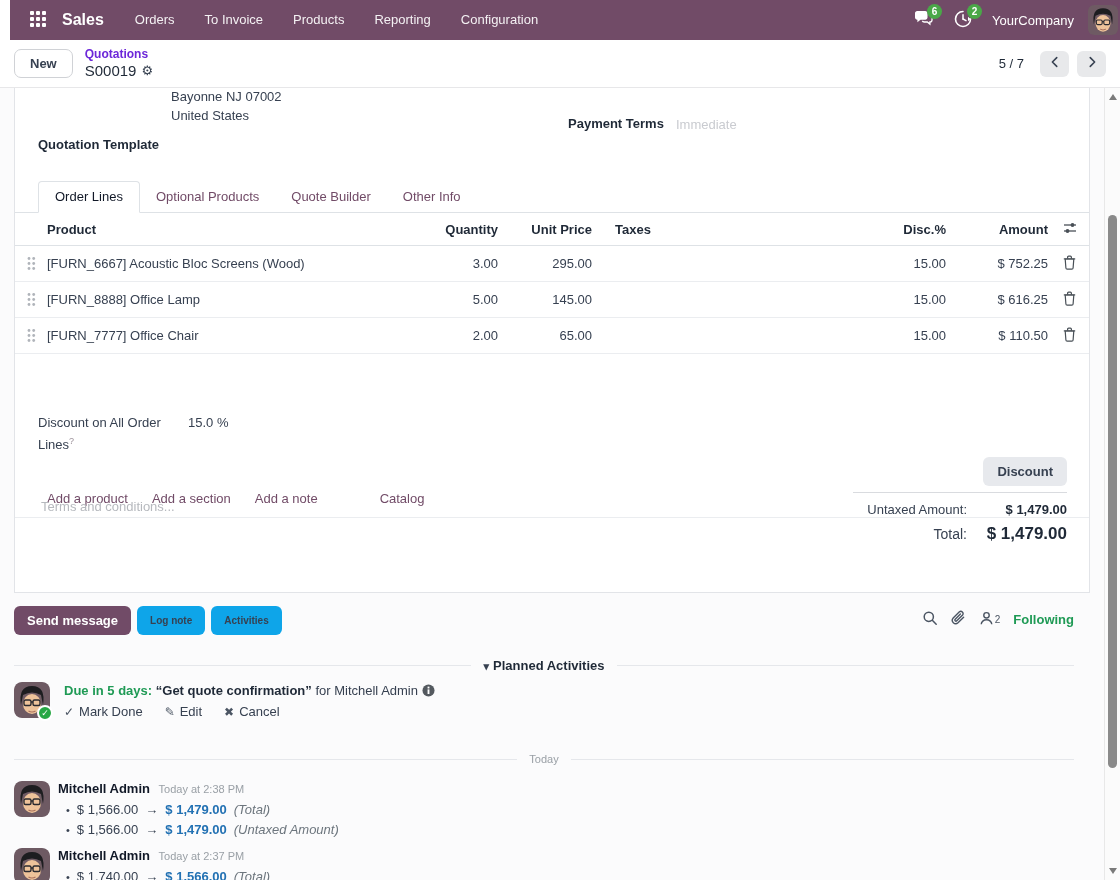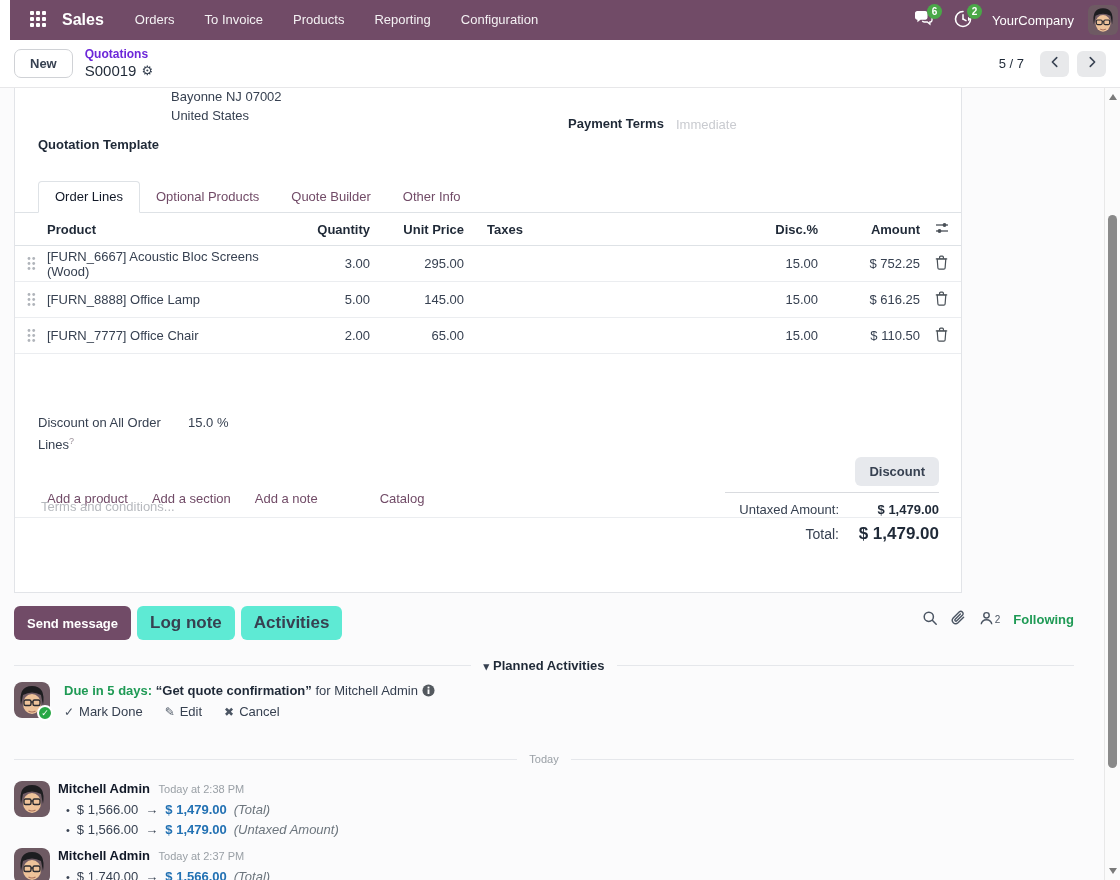--- a/index.html
+++ b/index.html
@@ -32,21 +32,21 @@
   .bc-parent { font-size:12px; font-weight:600; color:#6d28d9; cursor:pointer; }
   .bc-current { font-size:15px; color:#1f2937; display:flex; align-items:center; gap:5px; }
   .gear { font-size:13px; color:#374151; cursor:pointer; }
   .cp-right { display:flex; align-items:center; gap:8px; }
   .pager-text { font-size:13px; color:#1f2937; margin-right:8px; }
   .pager-btn { width:29px; height:26px; background:#e8e9eb; border:none; border-radius:6px;
     display:flex; align-items:center; justify-content:center; cursor:pointer; }
 
   
   #content { position:absolute; left:0; top:88px; width:1104px; height:792px; background:#fbfbfc; overflow:hidden; }
-  #sheet { position:absolute; left:14px; top:0; width:948px; height:505px; background:#fff;
+  #sheet { position:absolute; left:14px; top:0; width:1076px; height:505px; background:#fff;
     border:1px solid #e2e4e8; border-top:none; }
 
   .addr1 { position:absolute; left:156px; top:1px; }
   .addr2 { position:absolute; left:156px; top:20px; }
   .pt-label { position:absolute; left:553px; top:28px; font-weight:700; color:#1f2937; }
   .pt-value { position:absolute; left:661px; top:29px; color:#c9cbd0; }
   .qt-label { position:absolute; left:23px; top:49px; font-weight:700; color:#1f2937; }
 
   .tabs { position:absolute; left:0; right:0; top:93px; height:32px; display:flex; align-items:flex-end;
     border-bottom:1px solid #dee2e6; padding-left:23px; }
@@ -84,22 +84,22 @@
   .tot-val { font-weight:700; color:#1f2937; min-width:100px; text-align:right; }
   .tot-row.big .tot-label { font-size:14px; }
   .tot-row.big .tot-val { font-size:17px; }
 
   .terms-ph { position:absolute; left:26px; top:411px; color:#b6b9be; }
 
   
   .chat-buttons { position:absolute; left:14px; top:518px; display:flex; gap:6px; }
   .btn-send { background:#714B67; color:#fff; border:none; border-radius:6px; padding:7px 13px;
     font-size:13px; font-weight:600; cursor:pointer; font-family:inherit; }
-  .btn-chat { background:#5eead4; color:#374151; border:none; border-radius:6px; padding:7px 13px;
-    font-size:17px; font-weight:600; cursor:pointer; font-family:inherit; }
+  .btn-chat { background:#0ea5e9; color:#374151; border:none; border-radius:6px; padding:7px 13px;
+    font-size:10px; font-weight:600; cursor:pointer; font-family:inherit; }
   .chat-tools { position:absolute; right:30px; top:522px; display:flex; align-items:center; gap:13px; }
   .tool-icon { display:flex; align-items:center; cursor:pointer; }
   .follower-sup { font-size:10px; color:#4b5563; vertical-align:super; margin-left:1px; }
   .following { color:#1f9a55; font-weight:700; cursor:pointer; }
 
   .section-divider { position:absolute; left:14px; right:30px; display:flex; align-items:center; gap:12px; }
   .divider-line { flex:1; height:1px; background:#e5e7eb; }
   .pa-title { font-weight:700; color:#1f2937; white-space:nowrap; cursor:pointer; }
   .pa-caret { font-size:11px; color:#374151; margin-right:4px; }
   .today-label { font-size:11px; color:#9aa0a6; white-space:nowrap; }

